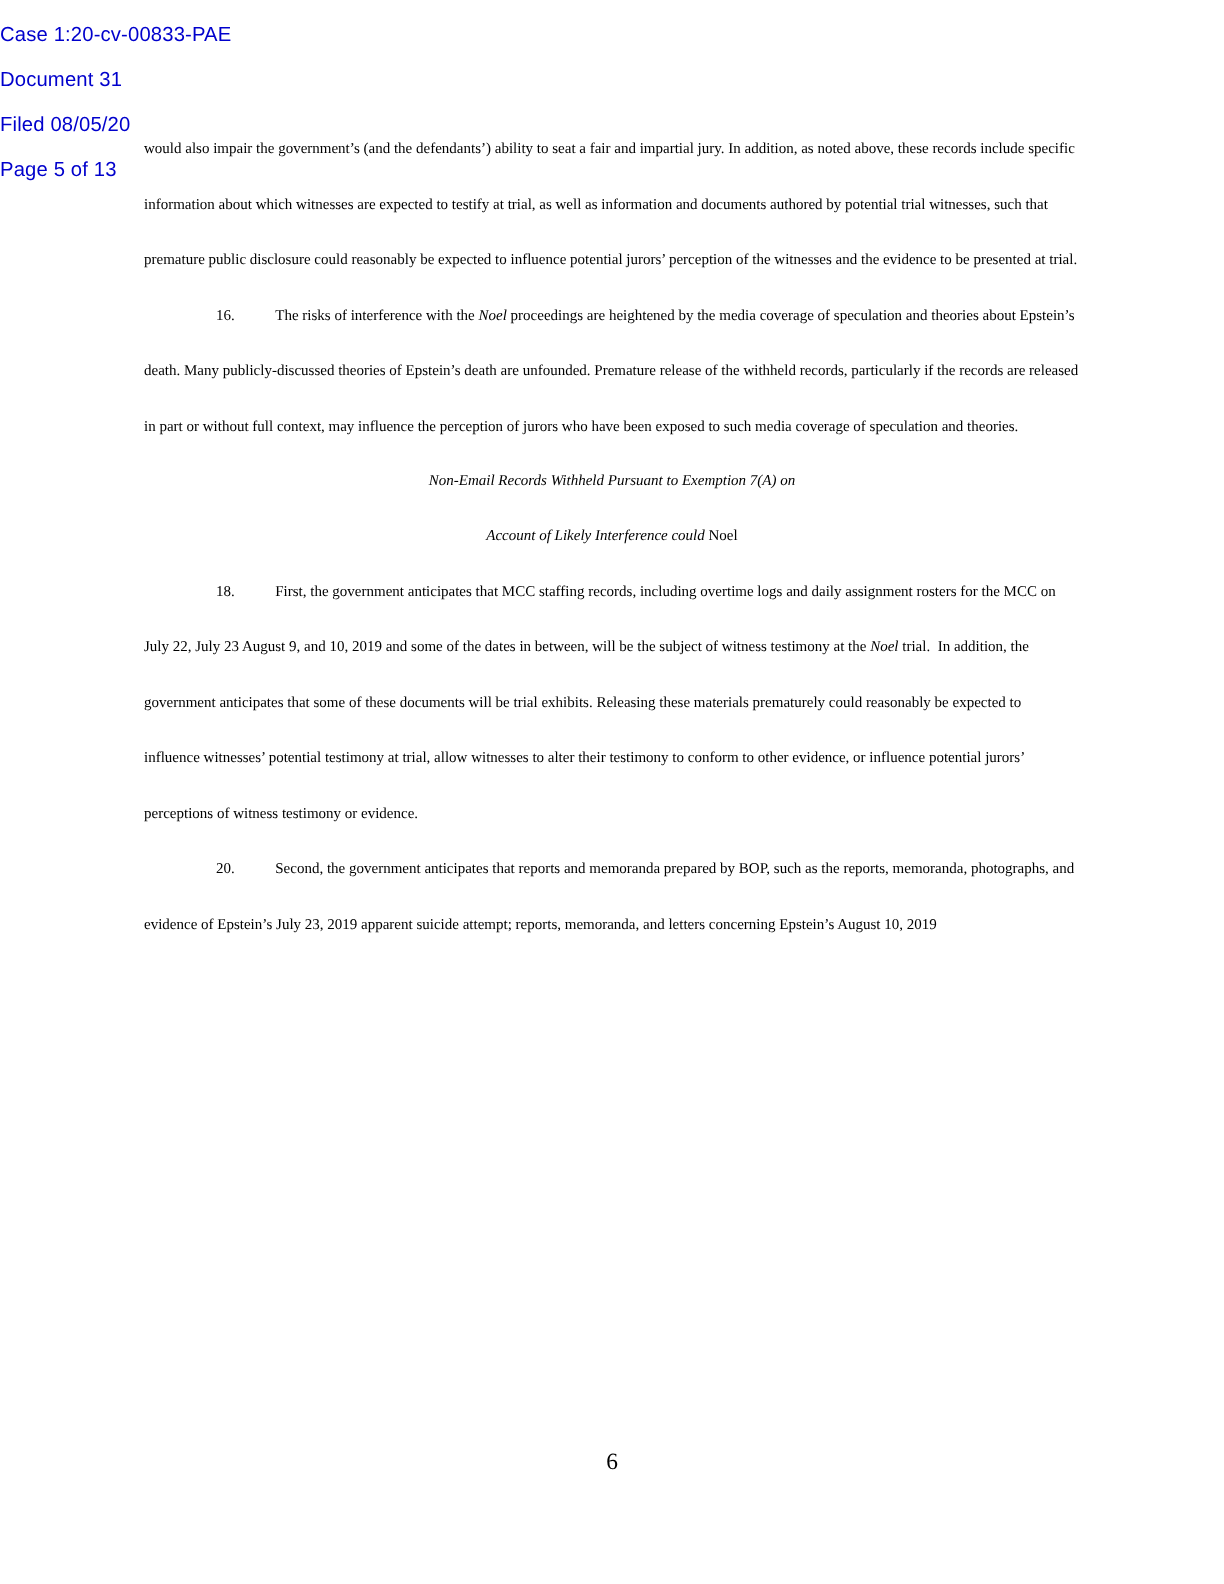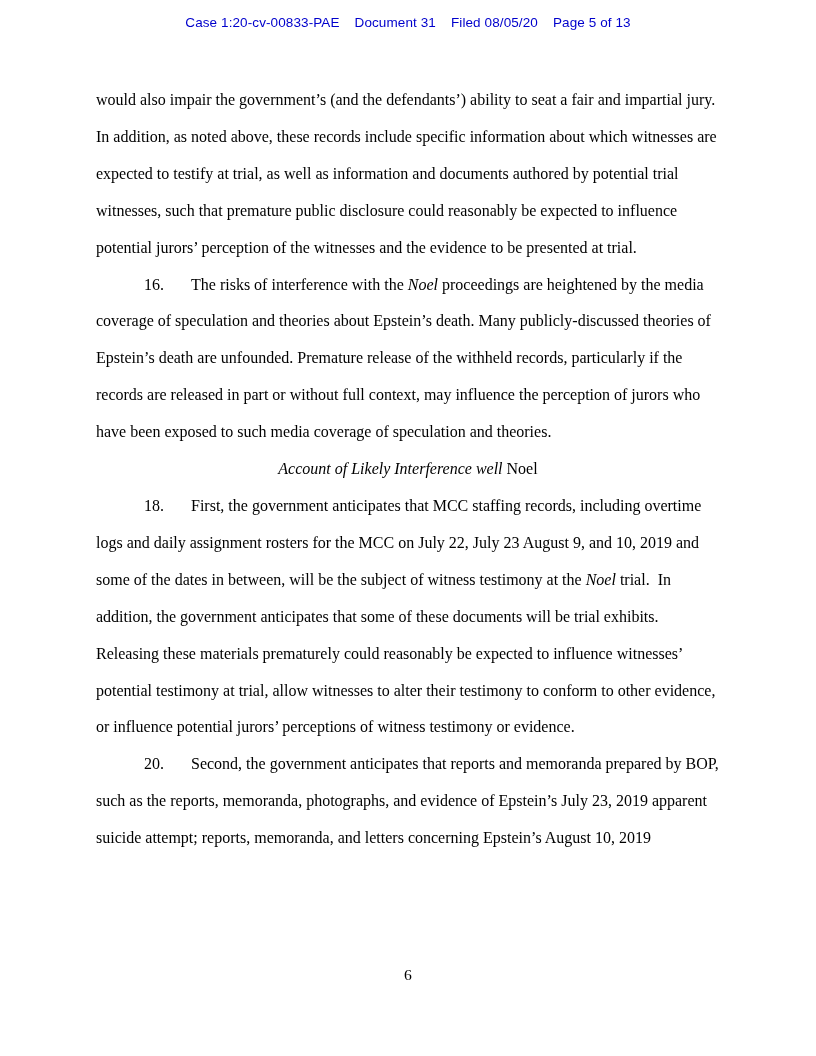--- a/index.html
+++ b/index.html
@@ -25,21 +25,21 @@
     gap: 15px;
     font-family: "Liberation Sans", "DejaVu Sans", sans-serif;
     font-size: 13.5px;
     letter-spacing: 0.1px;
   }
   .content {
     position: absolute;
     top: 82px;
     left: 96px;
     width: 624px;
-    font-size: 16px;
+    font-size: 10px;
     line-height: 36.9px;
     text-align: left;
   }
   .para {
     margin: 0;
     padding: 0;
   }
   .para.numbered {
     text-indent: 48px;
     font-family: Liberation Serif, serif;
@@ -62,35 +62,36 @@
     right: 0;
     text-align: center;
     font-size: 15.6px;
   }
 </style>
 </head>
 <body>
 
 <div class="page">
 
-  <div class="ecf-header" style="color: rgb(0, 0, 204);">
+  <div class="ecf-header" style="color: rgb(0, 0, 204); flex-direction: column;">
     <span>Case 1:20-cv-00833-PAE</span>
     <span>Document 31</span>
     <span>Filed 08/05/20</span>
     <span>Page 5 of 13</span>
   </div>
 
   <div class="content">
 
     <p class="para"><span>would also impair the government’s (and the defendants’) ability to seat a fair and impartial jury. In addition, as noted above, these records include specific information about which witnesses are expected to testify at trial, as well as information and documents authored by potential trial witnesses, such that premature public disclosure could reasonably be expected to influence potential jurors’ perception of the witnesses and the evidence to be presented at trial.</span></p>
 
     <p class="para numbered"><span class="num">16.</span><span class="tab"></span><span>The risks of interference with the </span><span class="italic">Noel</span><span> proceedings are heightened by the media coverage of speculation and theories about Epstein’s death. Many publicly-discussed theories of Epstein’s death are unfounded. Premature release of the withheld records, particularly if the records are released in part or without full context, may influence the perception of jurors who have been exposed to such media coverage of speculation and theories.</span></p>
 
+    <p class="para heading"><span class="italic">Non-Email Records Withheld Pursuant to Exemption 7(A) on</span></p>
 
-    <p class="para heading"><span class="italic">Account of Likely Interference well </span><span>Noel</span></p>
+    <p class="para heading"><span class="italic">Account of Likely Interference could </span><span>Noel</span></p>
 
 
     <p class="para numbered"><span class="num">18.</span><span class="tab"></span><span>First, the government anticipates that MCC staffing records, including overtime logs and daily assignment rosters for the MCC on July 22, July 23 August 9, and 10, 2019 and some of the dates in between, will be the subject of witness testimony at the </span><span class="italic">Noel</span><span> trial.&nbsp; In addition, the government anticipates that some of these documents will be trial exhibits. Releasing these materials prematurely could reasonably be expected to influence witnesses’ potential testimony at trial, allow witnesses to alter their testimony to conform to other evidence, or influence potential jurors’ perceptions of witness testimony or evidence.</span></p>
 
     <p class="para numbered"><span class="num">20.</span><span class="tab"></span><span>Second, the government anticipates that reports and memoranda prepared by BOP, such as the reports, memoranda, photographs, and evidence of Epstein’s July 23, 2019 apparent suicide attempt; reports, memoranda, and letters concerning Epstein’s August 10, 2019</span></p>
 
   </div>
 
   <div class="page-number"><span>6</span></div>
 

